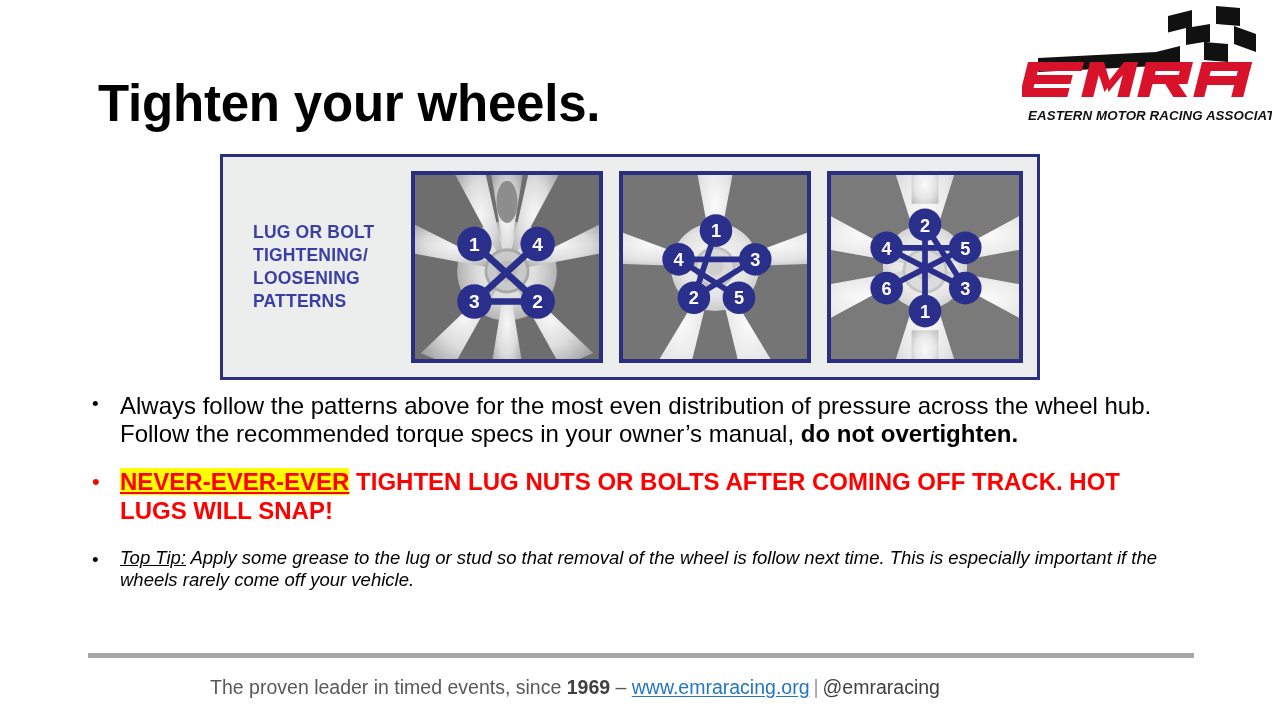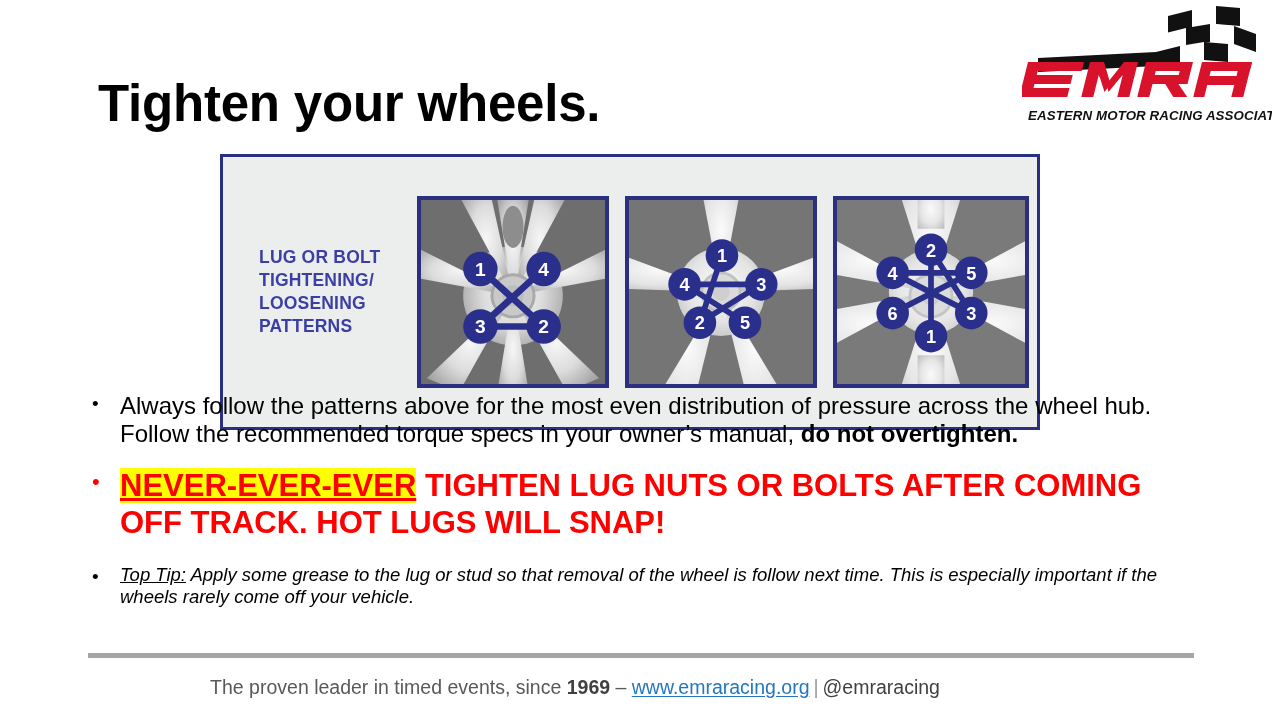--- a/index.html
+++ b/index.html
@@ -38,27 +38,27 @@
     line-height: 1.1;
     white-space: nowrap;
   }
 
   
   #diagram-figure {
     position: absolute;
     left: 220px;
     top: 154px;
     width: 820px;
-    height: 276px;
+    height: 226px;
     box-sizing: border-box;
     background: #eceded;
     border: 3px solid #2b2f7f;
     display: flex;
     align-items: center;
-    padding: 0 6px;
+    padding: 0 0;
   }
   #diagram-caption {
     width: 172px;
     flex: 0 0 auto;
     padding-left: 30px;
     box-sizing: border-box;
     color: #3b3fa3;
     font-size: 17.5px;
     font-weight: bold;
     line-height: 1.31;
@@ -99,21 +99,21 @@
   }
 
   #bullet-1 { margin-bottom: 18px; }
   #bullet-1 .bullet-mark { font-size: 19px; color: #000; padding-top: 1px; }
   #bullet-1 .bullet-text { font-size: 24px; color: #000000; }
   #bullet-1 b { font-weight: bold; }
 
   #bullet-2 { margin-bottom: 22px; }
   #bullet-2 .bullet-mark { font-size: 22px; color: #ff0000; padding-top: 2px; }
   #bullet-2 .bullet-text {
-    font-size: 31px;
+    font-size: 24px;
     font-weight: bold;
     color: #ff0000;
     line-height: 1.22;
   }
   .hl-yellow {
     background: #ffff00;
     text-decoration: underline;
     text-decoration-color: #ff0000;
     text-underline-offset: 2px;
   }

